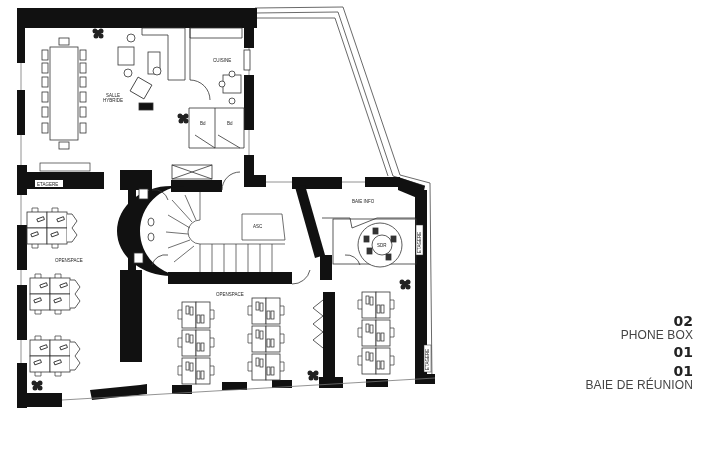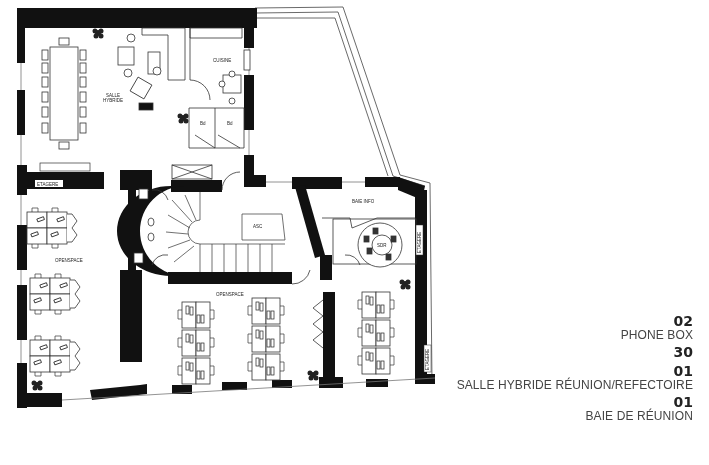--- a/index.html
+++ b/index.html
@@ -245,23 +245,21 @@
   <rect x="424" y="345" width="7" height="27" fill="#fff" stroke="#333" stroke-width="0.5"></rect>
   <text class="rlabel" transform="translate(429,370) rotate(-90)">ETAGERE</text>
 </svg>
 
 <div class="legend">
   <div class="item">
     <div class="num">02</div>
     <div class="lbl">PHONE BOX</div>
   </div>
   <div class="item">
-    <div class="num">30</div>
   </div>
   <div class="item">
     <div class="num">01</div>
-    <div class="lbl">SALLE HYBRIDE RÉUNION/REFECTOIRE</div>
   </div>
   <div class="item">
     <div class="num">01</div>
     <div class="lbl">BAIE DE RÉUNION</div>
   </div>
 </div>
 
 </body></html>

